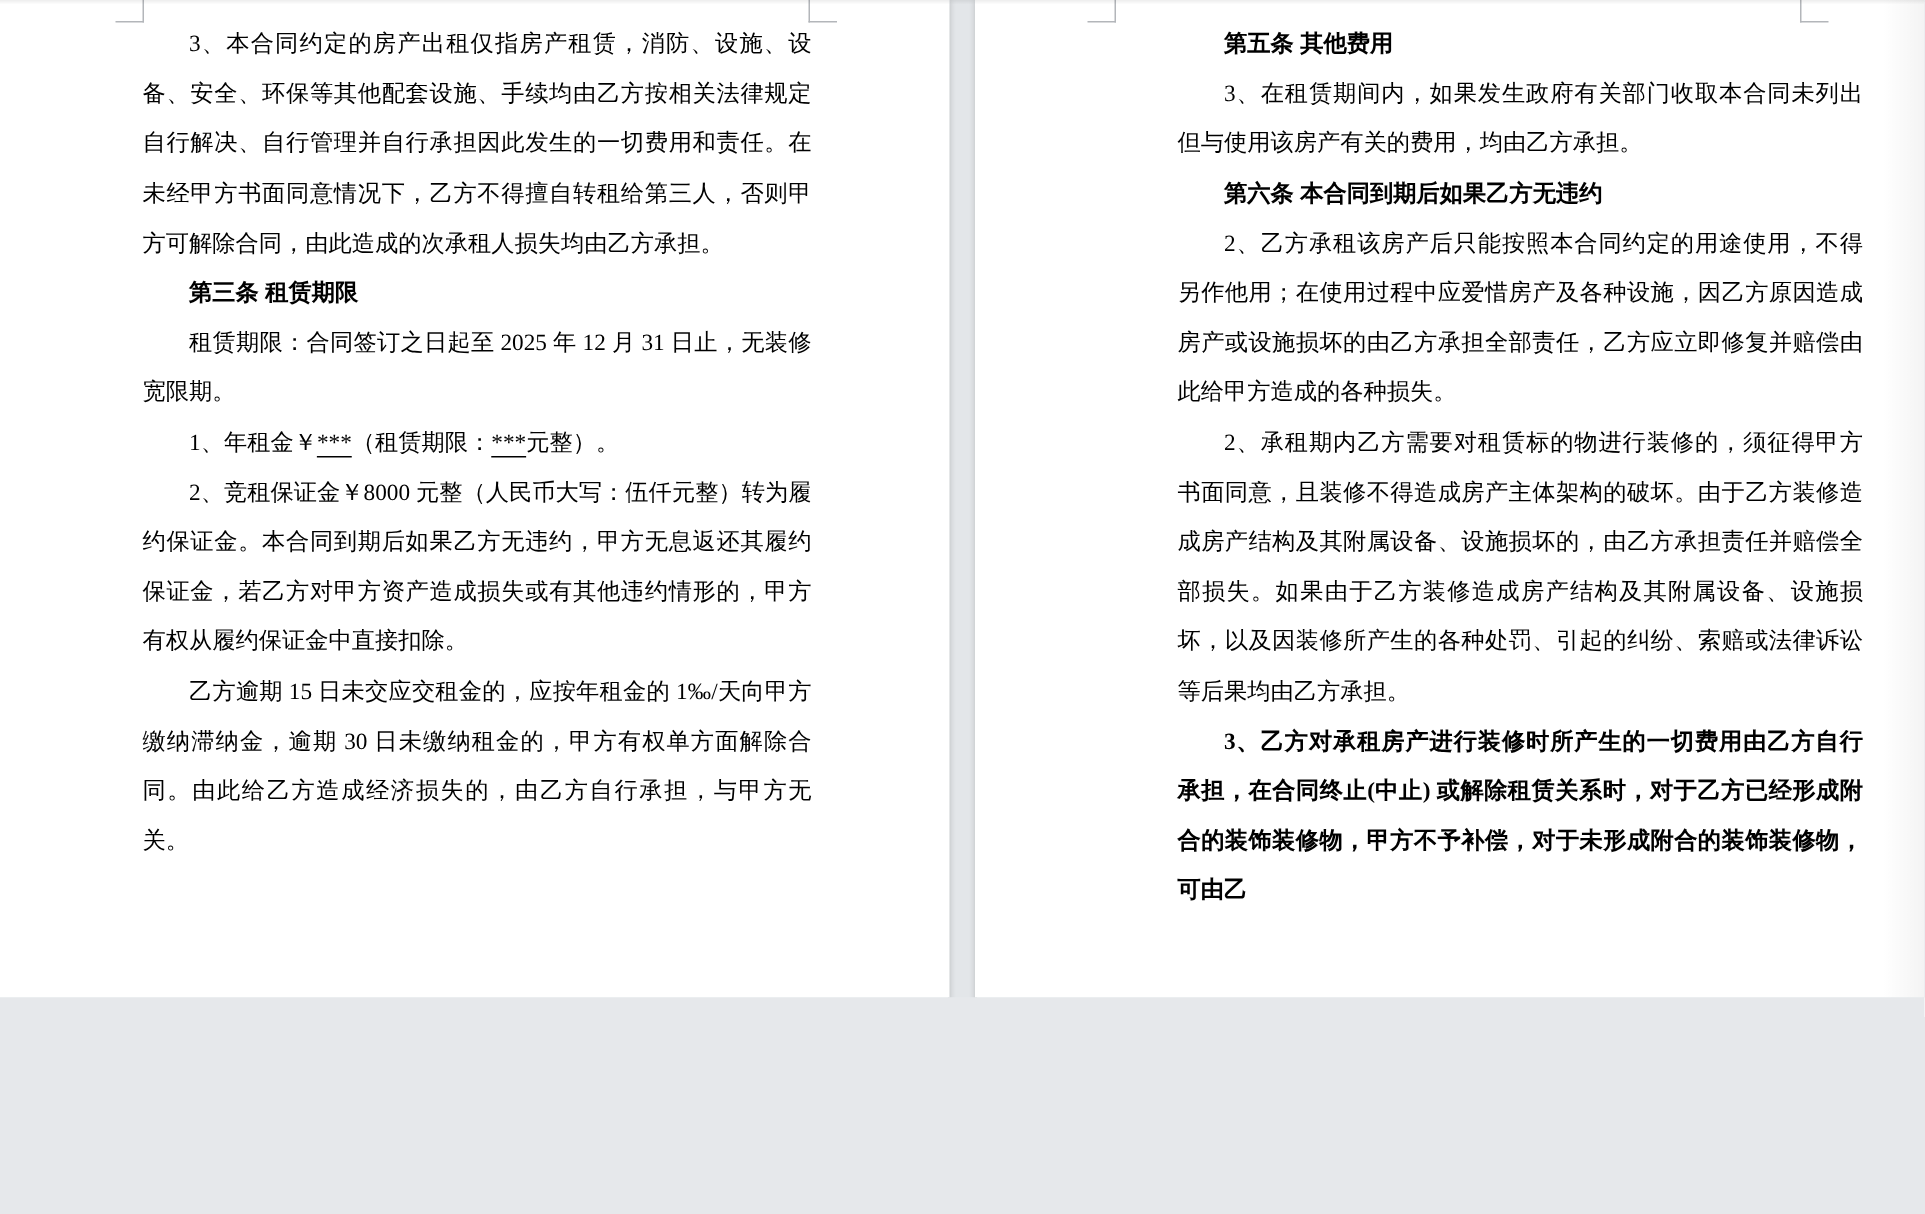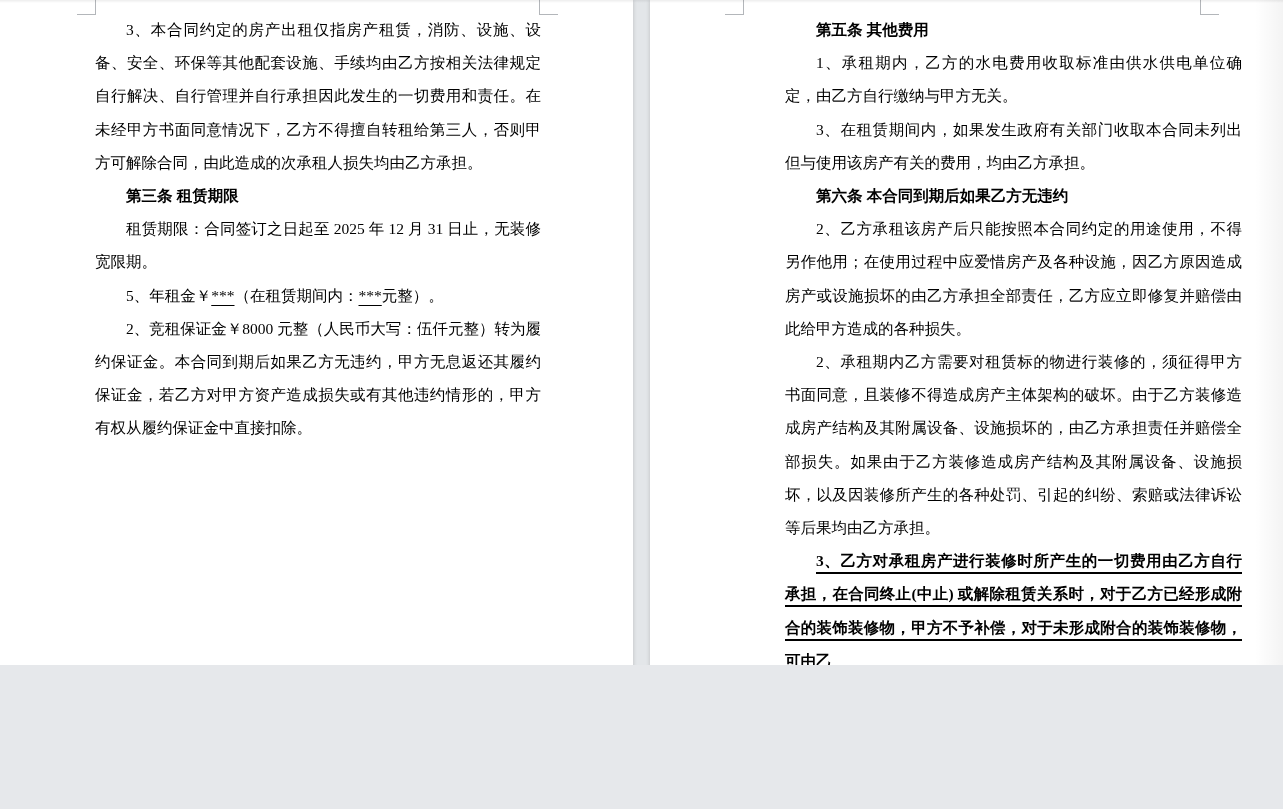--- a/index.html
+++ b/index.html
@@ -46,21 +46,20 @@
   p.para, p.heading, p.para-emphasis {
     margin: 0;
     text-indent: 2em;
   }
   p.heading {
     font-weight: bold;
     font-family: "Liberation Sans", "DejaVu Sans", sans-serif;
   }
   p.para-emphasis {
     font-weight: bold;
-    text-decoration: underline;
     text-underline-offset: 6px;
     text-decoration-thickness: 1.5px;
   }
   .u-seg {
     text-decoration: underline;
     text-underline-offset: 4px;
   }
   
   .mark {
     position: absolute;
@@ -88,27 +87,27 @@
   <div class="page page-left"></div>
 
   <div class="page page-right">
     <div class="edge-shade"></div>
   </div>
 
   <div class="text-area text-area-left">
     <p class="para">3、本合同约定的房产出租仅指房产租赁，消防、设施、设备、安全、环保等其他配套设施、手续均由乙方按相关法律规定自行解决、自行管理并自行承担因此发生的一切费用和责任。在未经甲方书面同意情况下，乙方不得擅自转租给第三人，否则甲方可解除合同，由此造成的次承租人损失均由乙方承担。</p>
     <p class="heading">第三条 租赁期限</p>
     <p class="para">租赁期限：合同签订之日起至 2025 年 12 月 31 日止，无装修宽限期。</p>
-    <p class="para"><span>5、年租金￥</span><span class="u-seg">***</span><span>（在租赁期间内：</span><span class="u-seg">***</span><span>元整）。</span></p>
+    <p class="para"><span>1、年租金￥</span><span class="u-seg">***</span><span>（租赁期限：</span><span class="u-seg">***</span><span>元整）。</span></p>
     <p class="para">2、竞租保证金￥8000 元整（人民币大写：伍仟元整）转为履约保证金。本合同到期后如果乙方无违约，甲方无息返还其履约保证金，若乙方对甲方资产造成损失或有其他违约情形的，甲方有权从履约保证金中直接扣除。</p>
+    <p class="para">乙方逾期 15 日未交应交租金的，应按年租金的 1‰/天向甲方缴纳滞纳金，逾期 30 日未缴纳租金的，甲方有权单方面解除合同。由此给乙方造成经济损失的，由乙方自行承担，与甲方无关。</p>
   </div>
 
   <div class="text-area text-area-right">
     <p class="heading">第五条 其他费用</p>
-    <p class="para">1、承租期内，乙方的水电费用收取标准由供水供电单位确定，由乙方自行缴纳与甲方无关。</p>
     <p class="para">3、在租赁期间内，如果发生政府有关部门收取本合同未列出但与使用该房产有关的费用，均由乙方承担。</p>
     <p class="heading">第六条 本合同到期后如果乙方无违约</p>
     <p class="para">2、乙方承租该房产后只能按照本合同约定的用途使用，不得另作他用；在使用过程中应爱惜房产及各种设施，因乙方原因造成房产或设施损坏的由乙方承担全部责任，乙方应立即修复并赔偿由此给甲方造成的各种损失。</p>
     <p class="para">2、承租期内乙方需要对租赁标的物进行装修的，须征得甲方书面同意，且装修不得造成房产主体架构的破坏。由于乙方装修造成房产结构及其附属设备、设施损坏的，由乙方承担责任并赔偿全部损失。如果由于乙方装修造成房产结构及其附属设备、设施损坏，以及因装修所产生的各种处罚、引起的纠纷、索赔或法律诉讼等后果均由乙方承担。</p>
     <p class="para-emphasis">3、乙方对承租房产进行装修时所产生的一切费用由乙方自行承担，在合同终止(中止) 或解除租赁关系时，对于乙方已经形成附合的装饰装修物，甲方不予补偿，对于未形成附合的装饰装修物，可由乙</p>
   </div>
 
   <div class="mark mark-top mark-vright" style="left:77px;"></div>
   <div class="mark mark-top mark-vleft" style="left:539px;"></div>
   <div class="mark mark-bottom mark-vright" style="left:77px;"></div>

